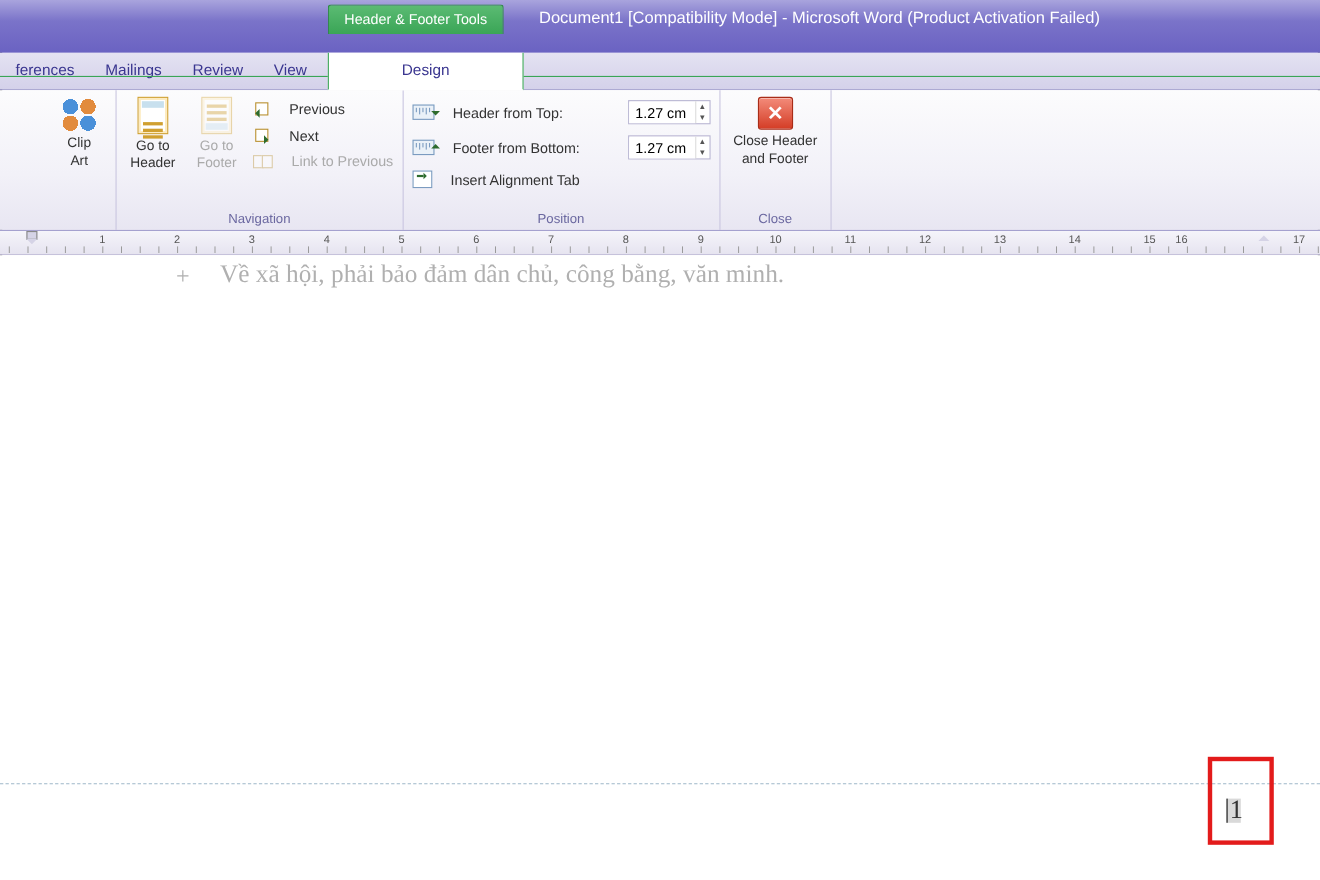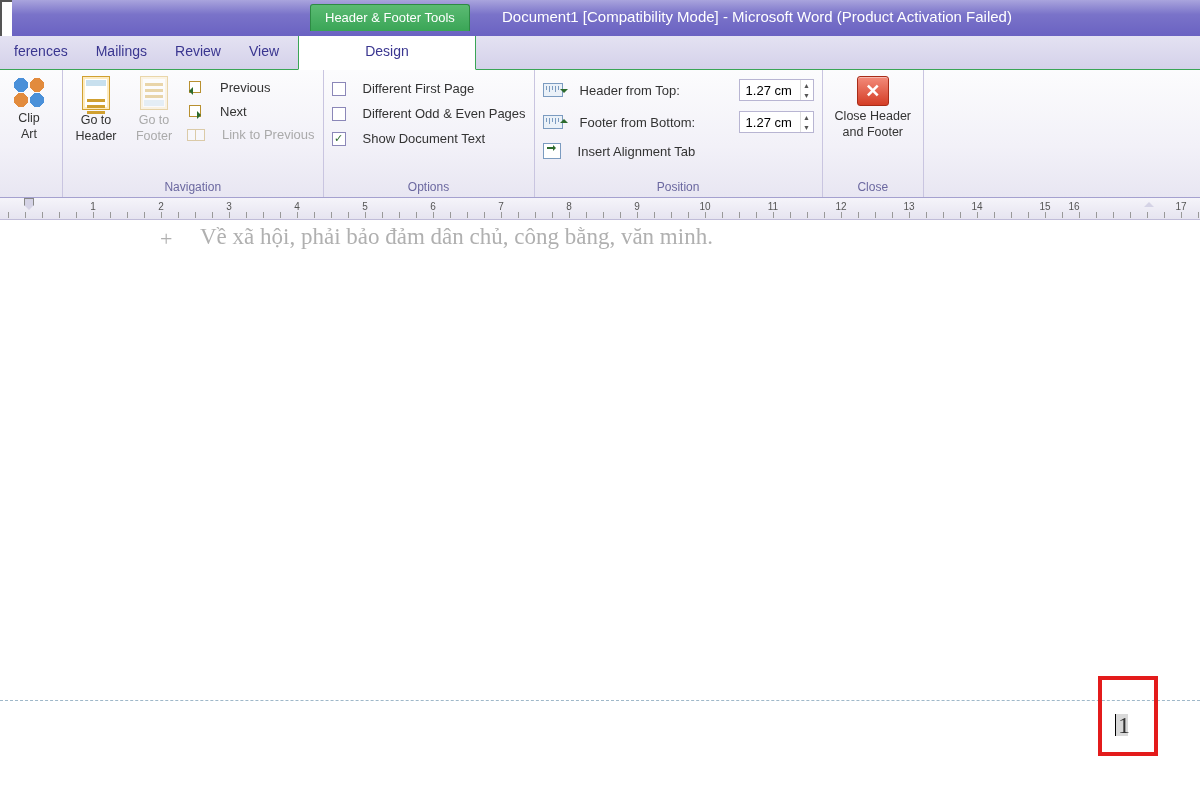--- a/index.html
+++ b/index.html
@@ -1,25 +1,24 @@
 <!DOCTYPE html>
 <html><head>
 <meta charset="utf-8">
 <style>
   * { box-sizing: border-box; margin: 0; padding: 0; font-family: "Segoe UI", Tahoma, sans-serif; }
   html, body { width: 1200px; height: 800px; overflow: hidden; background: #fff; }
   
   
   .titlebar {
-    height: 36px;
+    height: 48px;
     background: linear-gradient(to bottom, #a9a4dd 0%, #7a73c9 40%, #6a62c2 100%);
     position: relative;
     display: flex;
     align-items: flex-start;
-    margin-left: 12px;
   }
   .ctx-tab-wrap {
     position: absolute;
     left: 298px;
     top: 4px;
   }
   .ctx-tab {
     background: linear-gradient(to bottom, #5bbb73, #3aa556);
     color: #fff;
     font-size: 13px;
@@ -353,21 +352,21 @@
 <div class="tabrow">
   <div class="tab">ferences</div>
   <div class="tab">Mailings</div>
   <div class="tab">Review</div>
   <div class="tab">View</div>
   <div class="tab design">Design</div>
 </div>
 
 <div class="ribbon">
 
-  <div class="group" style="padding-left:4px;">
+  <div class="group" style="padding-left:4px;margin-left:43px;">
     <div class="group-body">
       <div class="big-btn">
         <span class="ico ico-clipart"></span>
         <div class="lbl"><span>Clip</span><br><span>Art</span></div>
       </div>
     </div>
     <div class="group-label">&nbsp;</div>
   </div>
 
   <div class="group">
@@ -391,39 +390,20 @@
         </div>
         <div class="small-row disabled">
           <span class="ico ico-link" style="opacity:.4"></span>
           <span>Link to Previous</span>
         </div>
       </div>
     </div>
     <div class="group-label">Navigation</div>
   </div>
 
-  <div class="group">
-    <div class="group-body">
-      <div style="display:flex;flex-direction:column;gap:4px;padding-top:4px;">
-        <div class="small-row">
-          <span class="chk"></span>
-          <span>Different First Page</span>
-        </div>
-        <div class="small-row">
-          <span class="chk"></span>
-          <span>Different Odd &amp; Even Pages</span>
-        </div>
-        <div class="small-row">
-          <span class="chk">✓</span>
-          <span>Show Document Text</span>
-        </div>
-      </div>
-    </div>
-    <div class="group-label">Options</div>
-  </div>
 
   <div class="group">
     <div class="group-body">
       <div style="display:flex;flex-direction:column;gap:4px;padding-top:2px;">
         <div class="small-row">
           <span class="ico ico-measure down"></span>
           <span style="width:142px;">Header from Top:</span>
           <span class="spin-input">
             <input value="1.27 cm" style="">
             <span class="spin-btns">

